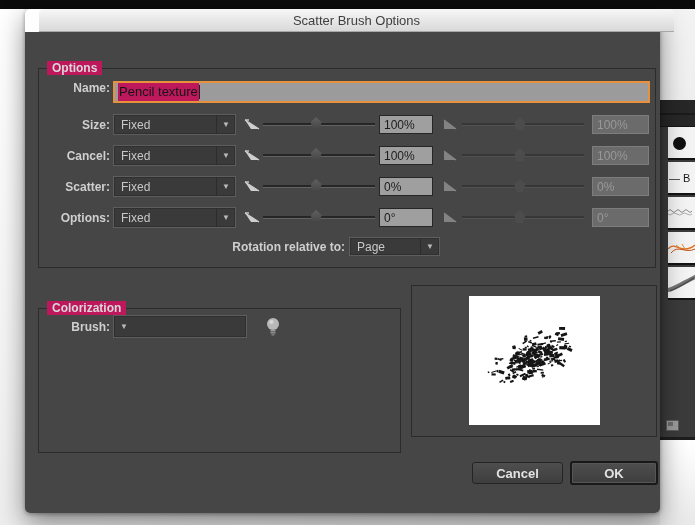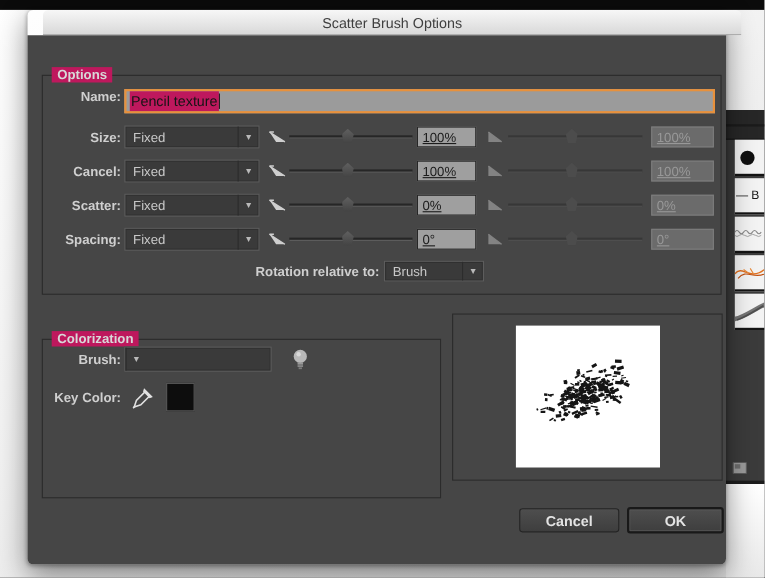--- a/index.html
+++ b/index.html
@@ -75,21 +75,21 @@
   .track { position:absolute; left:0; top:9px; width:100%; height:3px; background:#262626;
     border-bottom:1px solid #626262; }
   .thumb { position:absolute; left:calc(47% - 5px); top:3px; width:11px; height:13px;
     background:linear-gradient(180deg,#606060,#444444);
     clip-path:polygon(50% 0, 100% 38%, 82% 100%, 18% 100%, 0 38%);
     filter:drop-shadow(0 0 1px #141414); }
   .slider.disabled .track { background:#373737; border-bottom-color:#515151; }
   .slider.disabled .thumb { background:#4c4c4c; filter:none; }
 
   .vinput { height:19px; border:1px solid #262626; background:#9f9f9f; color:#1c1c1c;
-    font-family:inherit; font-size:12px; padding:0 0 0 4px;text-decoration:underline; }
+    font-family:inherit; font-size:12px; padding:0 0 0 4px; }
   .in1 { width:54px; margin-left:4px; }
   .in2 { width:57px; margin-left:8px; }
   .vinput.disabled { background:#6b6b6b; color:#989898; border-color:#7d7d7d; }
 
   .rotrel-row { position:absolute; left:13px; top:205px; height:19px; display:flex; align-items:center; }
   .rotrel-row .lbl { width:307px; margin-right:4px; }
 
   
   .method-row { position:absolute; left:13px; top:283px; height:23px; display:flex; align-items:center; }
   .method-row .lbl { width:72px; margin-right:3px; }
@@ -242,21 +242,21 @@
             <path d="M1 2 L13 11" stroke="#b5b5b5" stroke-width="1.2" fill="none"></path>
           </svg>
         <div class="slider sl2 disabled">
           <div class="track"></div>
           <div class="thumb"></div>
         </div>
         <input class="vinput in2 disabled" disabled="" value="0%" style="">
       </div>
 
       <div class="crow" style="top:175px">
-        <span class="lbl">Spacing:</span>
+        <span class="lbl">Options:</span>
         <div class="dd dd-mode">
           <span class="txt">Fixed</span>
           <span class="arr">▼</span>
         </div>
         <svg class="vicon l" viewBox="0 0 16 13">
           <path d="M1 2 L15 11 L7 11 Z" fill="#cfcfcf"></path>
             <path d="M1 2 H5" stroke="#cfcfcf" stroke-width="1.4" fill="none"></path>
           <path d="M1 2 L15 11" stroke="#cfcfcf" stroke-width="1.2" fill="none"></path>
           </svg>
         <div class="slider sl1">
@@ -271,21 +271,21 @@
         <div class="slider sl2 disabled">
           <div class="track"></div>
           <div class="thumb"></div>
         </div>
         <input class="vinput in2 disabled" disabled="" value="0°" style="">
       </div>
 
       <div class="rotrel-row">
         <span class="lbl">Rotation relative to:</span>
         <div class="dd dd-rot">
-          <span class="txt">Brush</span>
+          <span class="txt">Page</span>
           <span class="arr">▼</span>
         </div>
       </div>
 
       <div class="group" style="left:13px; top:276px; width:363px; height:145px;">
         <span class="legend">Colorization</span>
       </div>
 
       <div class="method-row">
         <span class="lbl">Brush:</span>
@@ -294,29 +294,20 @@
         </div>
         <svg class="bulb" width="16" height="22" viewBox="0 0 16 22">
           <circle cx="8" cy="8" r="6" fill="#b8b8b8"></circle>
           <circle cx="6.5" cy="6" r="2" fill="#d8d8d8"></circle>
           <rect x="5.5" y="13.5" width="5" height="2" fill="#9a9a9a"></rect>
           <rect x="5.5" y="16" width="5" height="1.6" fill="#8a8a8a"></rect>
           <rect x="6.5" y="18" width="3" height="1.6" fill="#7c7c7c"></rect>
         </svg>
       </div>
 
-      <div class="keycolor-row">
-        <span class="lbl">Key Color:</span>
-        <svg class="dropper" width="20" height="24" viewBox="0 0 20 24">
-          <path d="M3 21 L5 15 L13 7 L17 11 L9 19 Z" fill="none" stroke="#e2e2e2" stroke-width="1.4"></path>
-          <path d="M12 4 L20 12 L17 13 L11 7 Z" fill="#e2e2e2"></path>
-          <path d="M2 22 L4 20" stroke="#e2e2e2" stroke-width="1.4"></path>
-        </svg>
-        <div class="swatch"></div>
-      </div>
 
       <div class="preview">
         <div class="pv-square">
           <svg id="texture-svg" width="131" height="129" viewBox="0 0 131 129">
               <rect x="53.9" y="66.0" width="4.1" height="2.3" transform="rotate(3 53.9 66.0)" fill="#151515"></rect>
               <rect x="57.9" y="55.6" width="5.5" height="2.3" transform="rotate(30 57.9 55.6)" fill="#151515"></rect>
               <rect x="41.2" y="62.2" width="3.6" height="2.7" transform="rotate(16 41.2 62.2)" fill="#151515"></rect>
               <rect x="44.9" y="63.8" width="5.5" height="1.1" transform="rotate(4 44.9 63.8)" fill="#151515"></rect>
               <rect x="43.1" y="50.0" width="3.1" height="2.3" transform="rotate(-15 43.1 50.0)" fill="#151515"></rect>
               <rect x="72.7" y="80.4" width="1.7" height="1.4" transform="rotate(-17 72.7 80.4)" fill="#151515"></rect>

